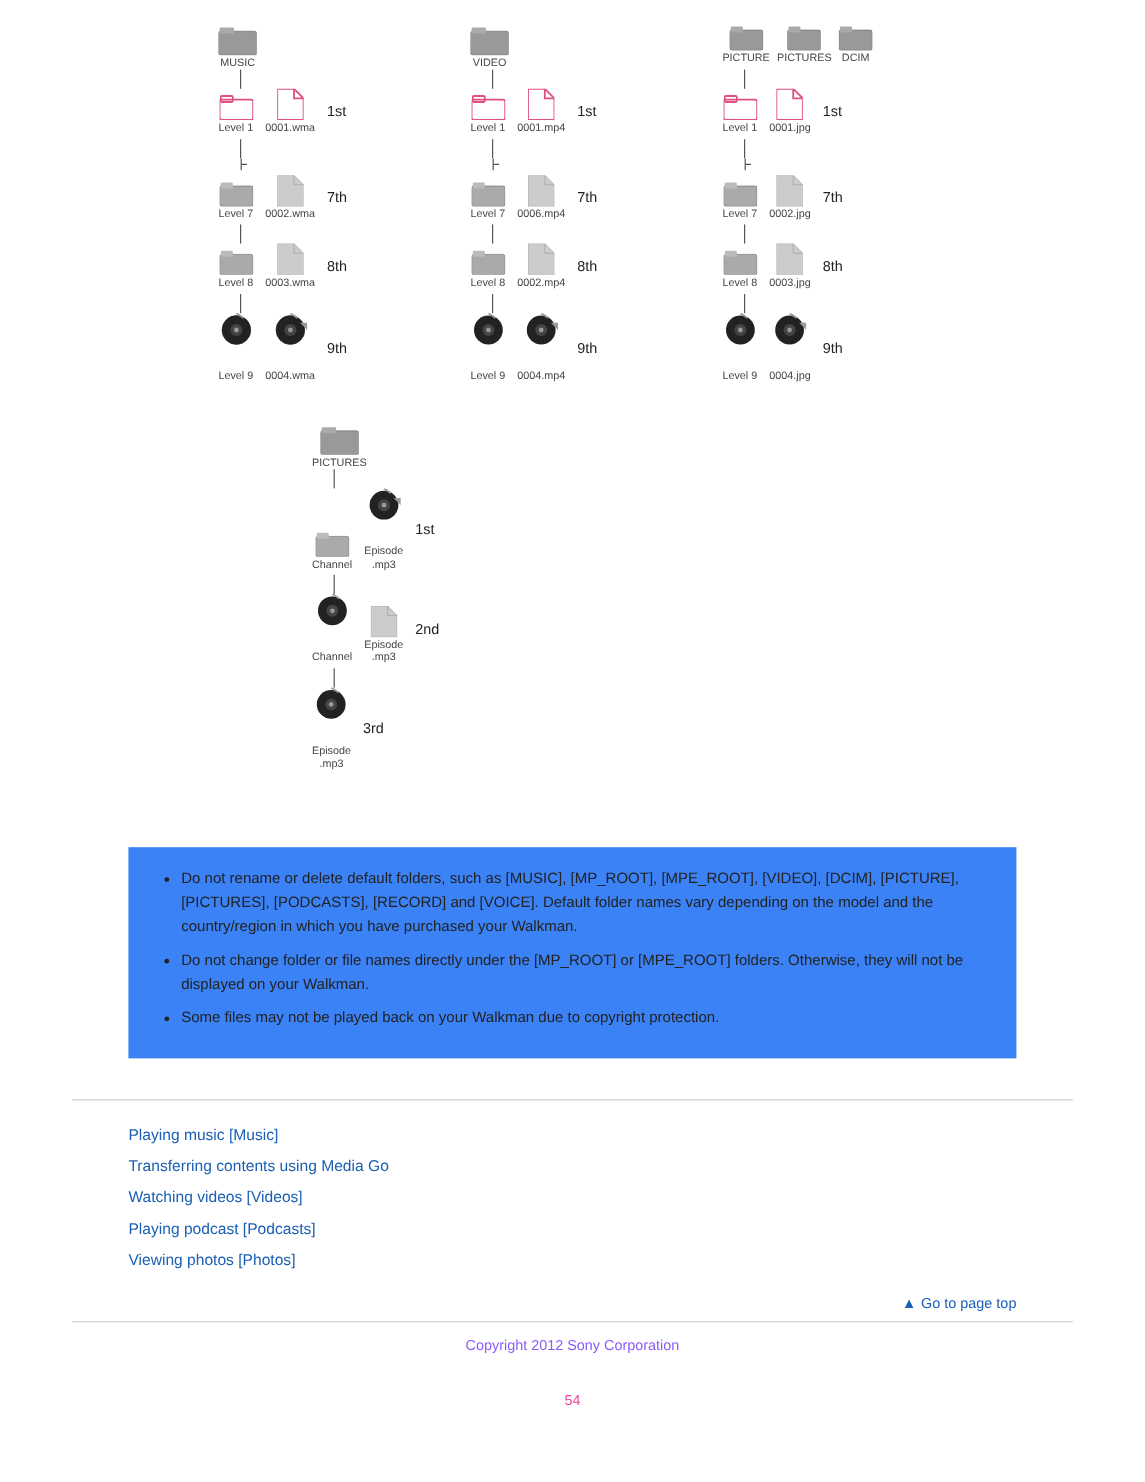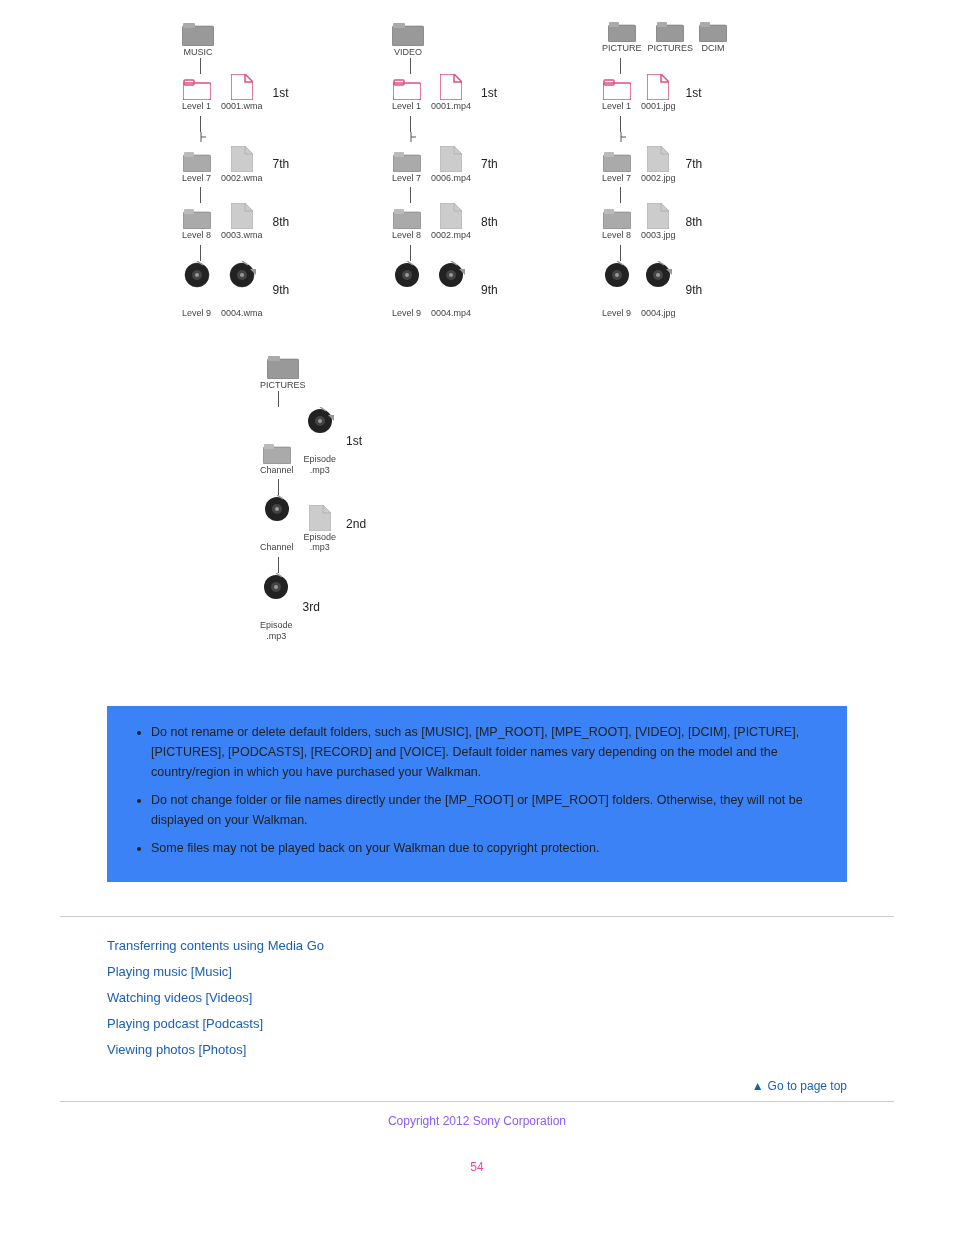--- a/index.html
+++ b/index.html
@@ -626,22 +626,22 @@
     <ul>
       <li>Do not rename or delete default folders, such as [MUSIC], [MP_ROOT], [MPE_ROOT], [VIDEO], [DCIM], [PICTURE], [PICTURES], [PODCASTS], [RECORD] and [VOICE]. Default folder names vary depending on the model and the country/region in which you have purchased your Walkman.</li>
       <li>Do not change folder or file names directly under the [MP_ROOT] or [MPE_ROOT] folders. Otherwise, they will not be displayed on your Walkman.</li>
       <li>Some files may not be played back on your Walkman due to copyright protection.</li>
     </ul>
   </div>
 
   <hr class="divider">
 
   <div class="links-section">
+    <a href="#">Playing music [Music]</a>
     <a href="#">Transferring contents using Media Go</a>
-    <a href="#">Playing music [Music]</a>
     <a href="#">Watching videos [Videos]</a>
     <a href="#">Playing podcast [Podcasts]</a>
     <a href="#">Viewing photos [Photos]</a>
   </div>
 
   <div class="page-top-row">
     <a href="#">
       <span>▲</span>
       <span>Go to page top</span>
     </a>

